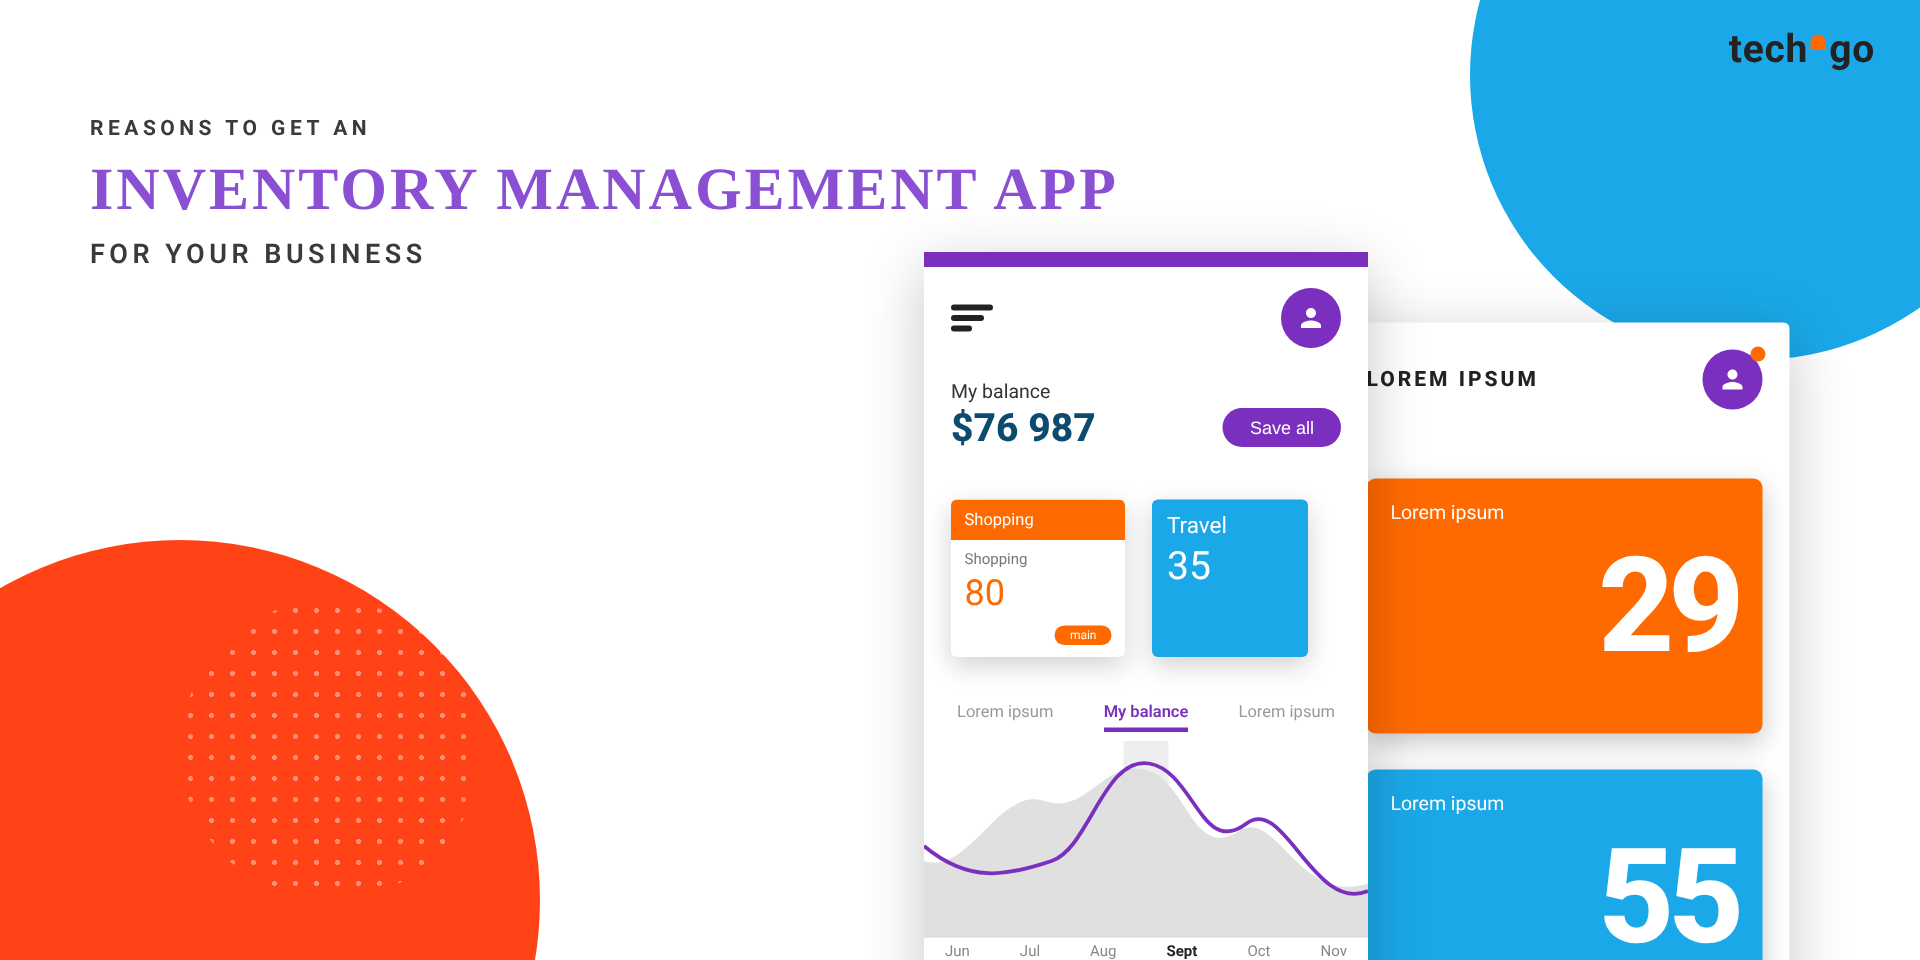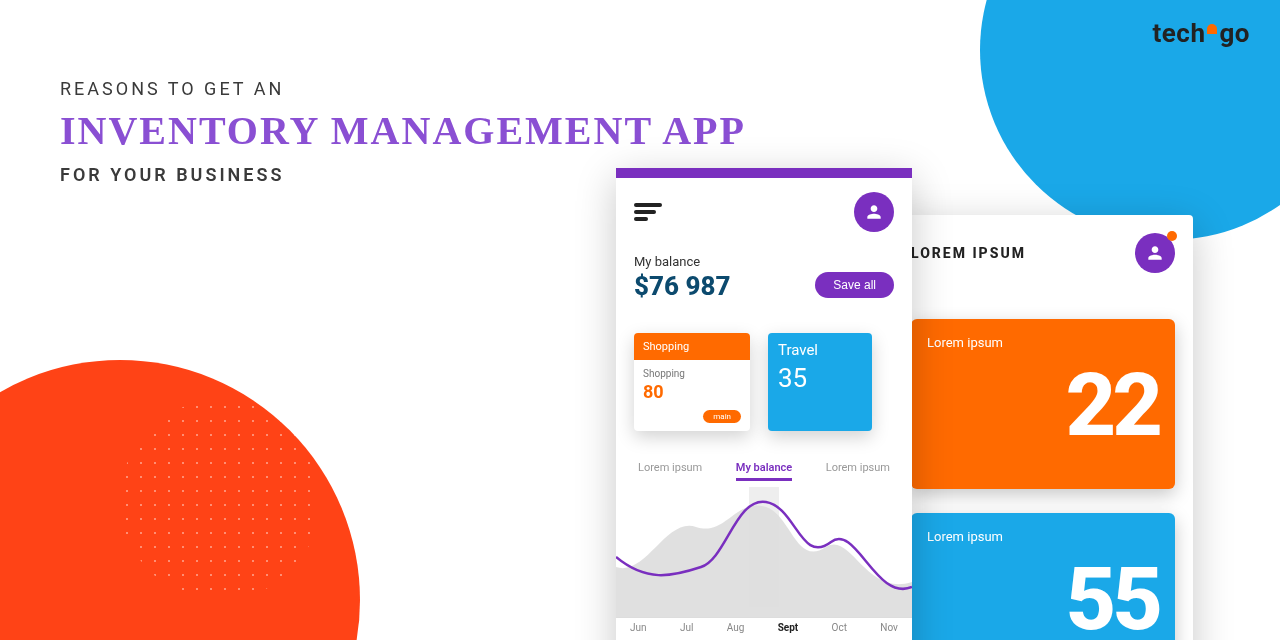--- a/index.html
+++ b/index.html
@@ -10,21 +10,21 @@
   background: #ffffff;
   position: relative;
   overflow: hidden;
 }
 .decor-blue { position:absolute; top:-140px; right:-80px; width:380px; height:380px; background:#1aa8e8; border-radius:50%; }
 .decor-red { position:absolute; bottom:-200px; left:-120px; width:480px; height:480px; background:#ff4316; border-radius:50%; }
 .decor-red::before{content:"";position:absolute;top:40px;right:40px;width:200px;height:200px;background-image:radial-gradient(rgba(255,255,255,.4) 1.5px, transparent 1.5px);background-size:14px 14px;border-radius:50%;}
 .brand { position:absolute; top:18px; right:30px; font-size:26px; font-weight:700; color:#222; letter-spacing:.5px;}
 .brand .dot{display:inline-block;width:10px;height:10px;background:#ff6a00;border-radius:50% 50% 0 0;margin:0 2px;position:relative;top:-8px;}
 .headline { position:absolute; top:78px; left:60px; }
-.headline .line1 { font-size:18px; letter-spacing:3px; color:#3a3a3a; font-weight:400; }
+.headline .line1 { font-size:14px; letter-spacing:3px; color:#3a3a3a; font-weight:700; }
 .headline .line2 { font-size:40px; letter-spacing:2px; color:#8a4fd3; font-weight:700; margin-top:8px;font-family:Liberation Serif, serif; }
 .headline .line3 { font-size:18px; letter-spacing:3px; color:#3a3a3a; font-weight:600; margin-top:10px; }
 .phone-back, .phone-front { position:absolute; background:#fff; border-radius:4px; box-shadow:0 10px 40px rgba(0,0,0,.22); }
 .phone-back { top:215px; left:893px; width:300px; height:500px; z-index:1; }
 .phone-front { top:168px; left:616px; width:296px; height:520px; z-index:2; }
 .topbar { height:10px; background:#7a2fbf; }
 .ph-pad { padding:14px 18px; }
 .hamb { display:flex; flex-direction:column; gap:3px; }
 .hamb span{display:block;height:4px;background:#222;border-radius:2px;}
 .hamb span:nth-child(1){width:28px}.hamb span:nth-child(2){width:22px}.hamb span:nth-child(3){width:14px}
@@ -33,21 +33,21 @@
 .row{display:flex;align-items:center;justify-content:space-between}
 .bal-label{font-size:13px;color:#333;margin-top:8px}
 .bal-amt{font-size:26px;font-weight:800;color:#0c4a6e;margin-top:2px}
 .save-btn{background:#7a2fbf;color:#fff;font-size:12px;padding:6px 18px;border-radius:14px;border:none;cursor:pointer}
 .cards{display:flex;gap:18px;margin-top:18px;padding:0 18px}
 .card{border-radius:4px;box-shadow:0 6px 18px rgba(0,0,0,.18);overflow:hidden;background:#fff}
 .card-orange{width:116px}
 .card-orange .hdr{background:#ff6a00;color:#fff;font-size:11px;padding:7px 9px}
 .card-orange .bdy{padding:8px 9px}
 .card-orange .sub{font-size:10px;color:#777}
-.card-orange .num{font-size:18px;font-weight:700;color:#ff6a00;margin-top:2px}
+.card-orange .num{font-size:24px;font-weight:400;color:#ff6a00;margin-top:2px}
 .chip{display:inline-block;background:#ff6a00;color:#fff;font-size:8px;padding:2px 10px;border-radius:8px;float:right;margin-top:8px}
 .card-blue{width:104px;background:#1aa8e8;color:#fff;padding:8px 10px 12px}
 .card-blue .tlabel{font-size:15px}
 .card-blue .tnum{font-size:26px;font-weight:400;margin-top:4px}
 .tabs{display:flex;justify-content:space-between;padding:0 22px;margin-top:30px;font-size:11px;color:#999}
 .tabs .active{color:#7a2fbf;font-weight:600;border-bottom:3px solid #7a2fbf;padding-bottom:4px}
 .chart-area{position:relative;height:130px;margin-top:6px}
 .chart-area .band{position:absolute;left:50%;top:0;width:30px;height:120px;background:#eee;transform:translateX(-50%)}
 .chart-area svg{position:absolute;inset:0;width:100%;height:100%}
 .months{display:flex;justify-content:space-between;padding:4px 14px 0;font-size:10px;color:#888;border-top:1px solid #ddd}
@@ -87,21 +87,21 @@
         <svg viewBox="0 0 24 24">
             <path d="M12 12c2.2 0 4-1.8 4-4s-1.8-4-4-4-4 1.8-4 4 1.8 4 4 4zm0 2c-2.7 0-8 1.3-8 4v2h16v-2c0-2.7-5.3-4-8-4z"></path>
           </svg>
       </div>
       <div class="nbadge"></div>
     </div>
   </div>
   <div style="padding:0 18px">
     <div class="big-card big-orange">
       <div class="clabel">Lorem ipsum</div>
-      <div class="cnum">22</div>
+      <div class="cnum">29</div>
     </div>
     <div class="big-card big-blue">
       <div class="clabel">Lorem ipsum</div>
       <div class="cnum">55</div>
     </div>
   </div>
 </div>
 
 <div class="phone-front">
   <div class="topbar"></div>

